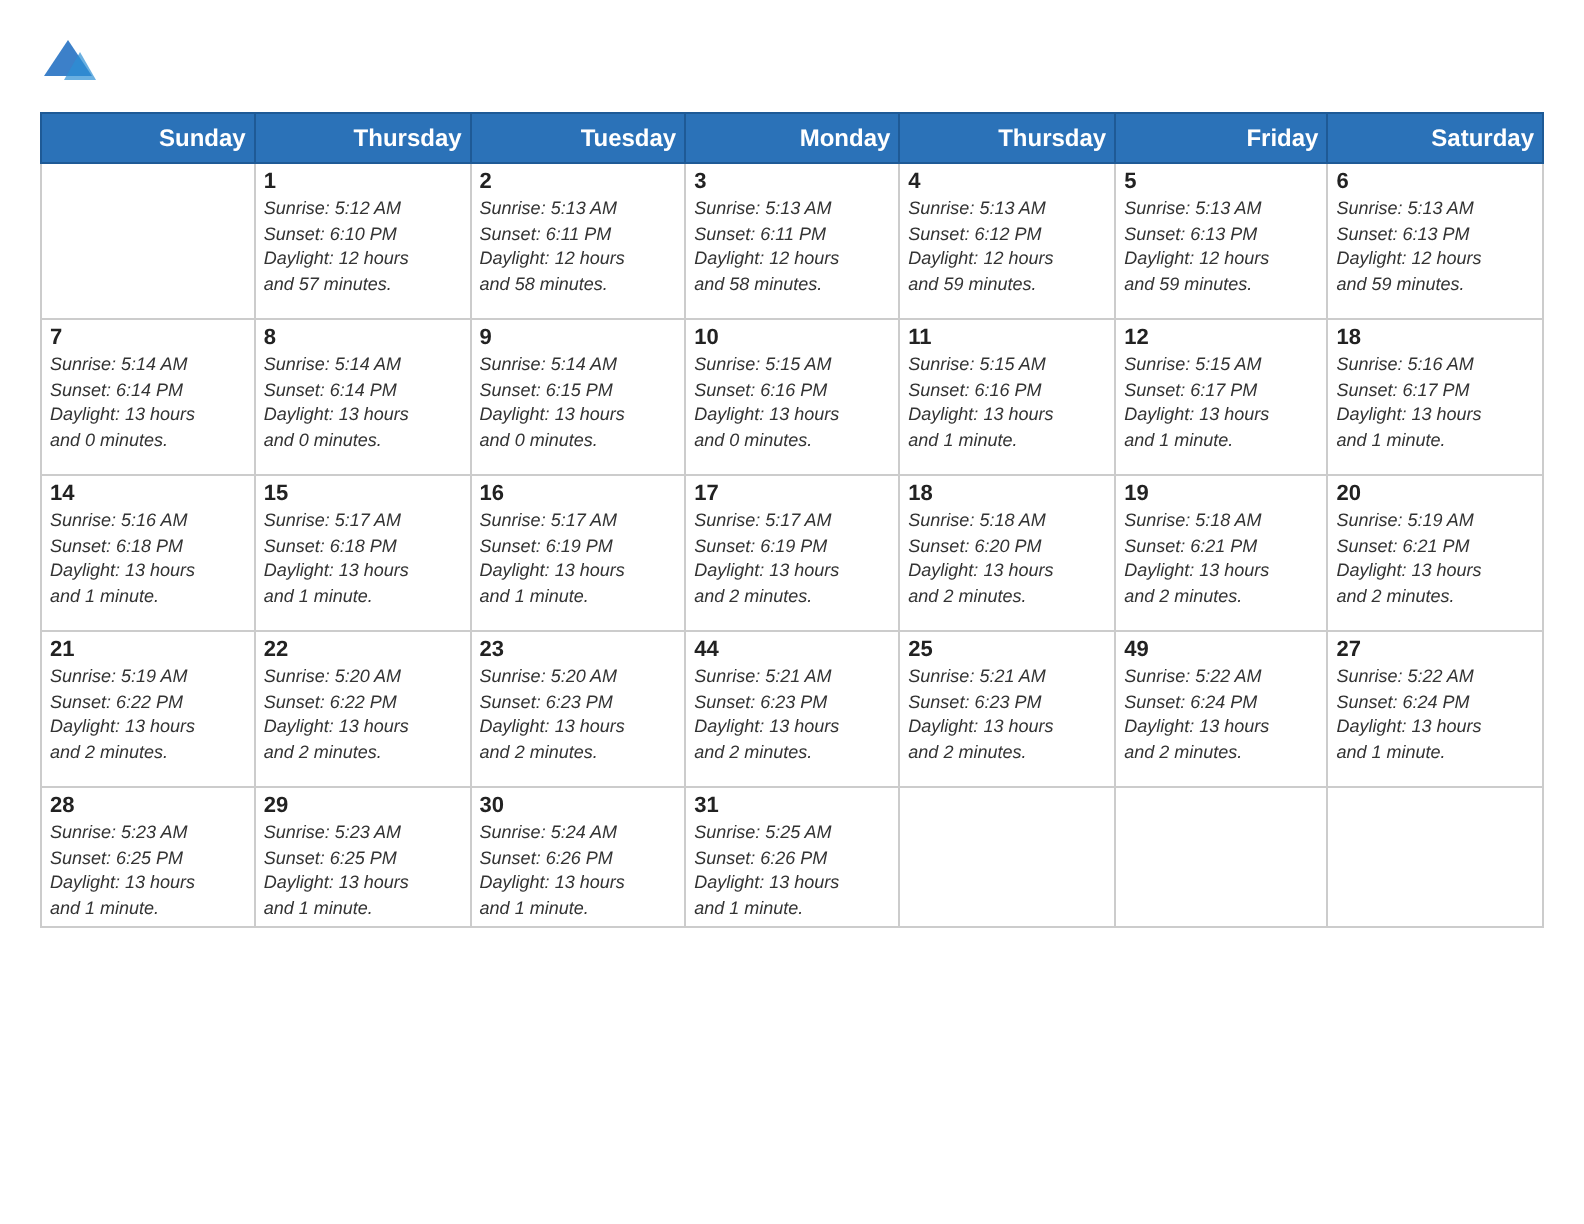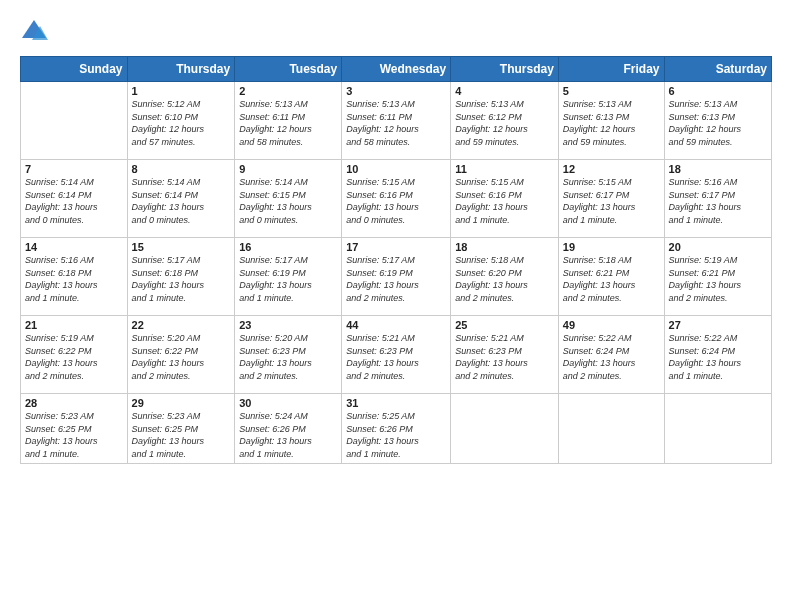--- a/index.html
+++ b/index.html
@@ -115,21 +115,21 @@
       <div class="subtitle"></div>
     </div>
   </div>
 
   <table class="calendar">
     <thead>
       <tr>
       <th>Sunday</th>
           <th>Thursday</th>
           <th>Tuesday</th>
-          <th>Wednesday</th>
+          <th>Monday</th>
           <th>Thursday</th>
           <th>Friday</th>
           <th>Saturday</th>
         </tr>
     </thead>
     <tbody id="calendar-body">
     <tr>
           <td class="empty-cell"></td>
           <td>
             <span class="day-num">1</span>

